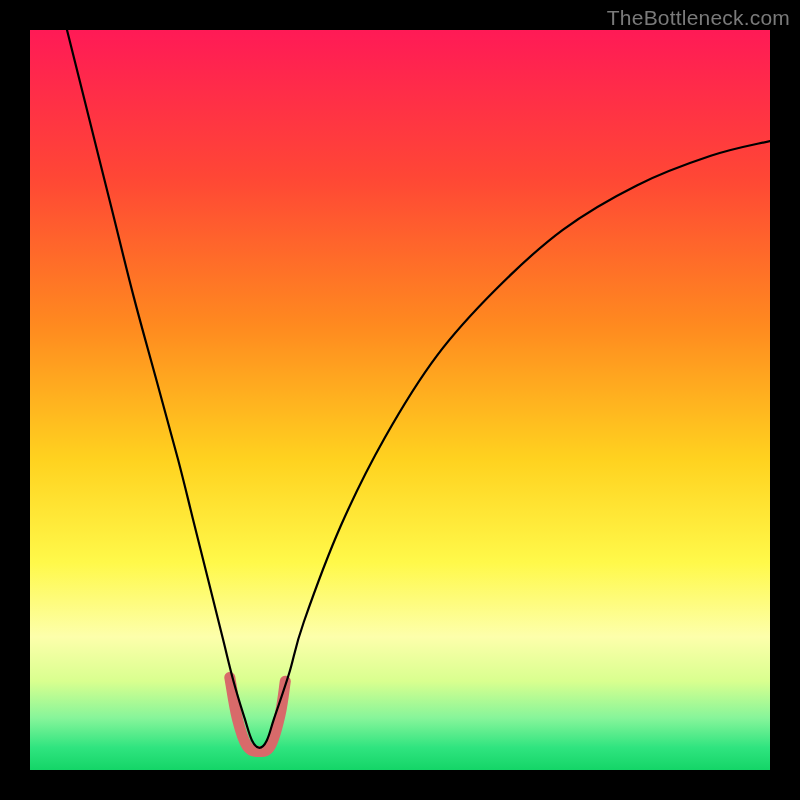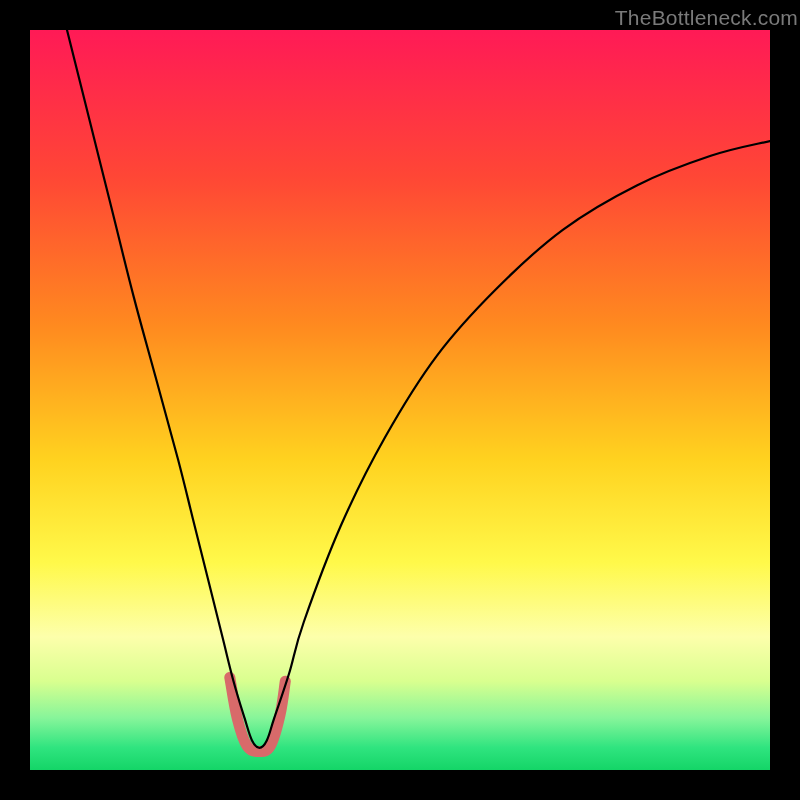--- a/index.html
+++ b/index.html
@@ -21,21 +21,21 @@
     position: absolute;
     left: 30px;
     top: 30px;
     width: 740px;
     height: 740px;
     overflow: hidden;
   }
   .watermark {
     position: absolute;
     top: 6px;
-    right: 2px;
+    right: 10px;
     color: #7a7a7a;
     font-size: 21px;
     font-weight: 500;
     letter-spacing: 0.2px;
     user-select: none;
   }
   svg { display: block; }
 </style>
 </head>
 <body>

